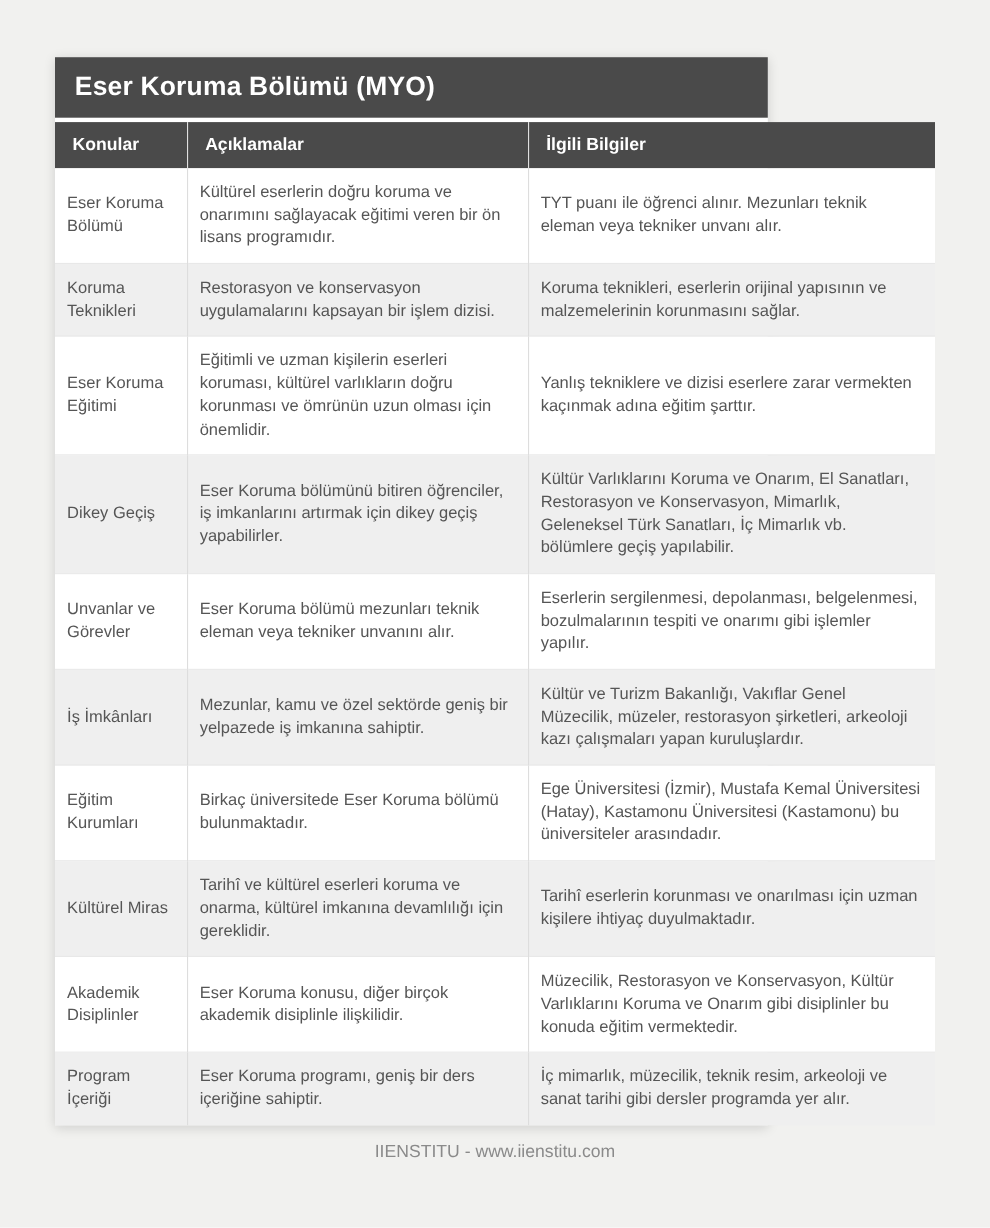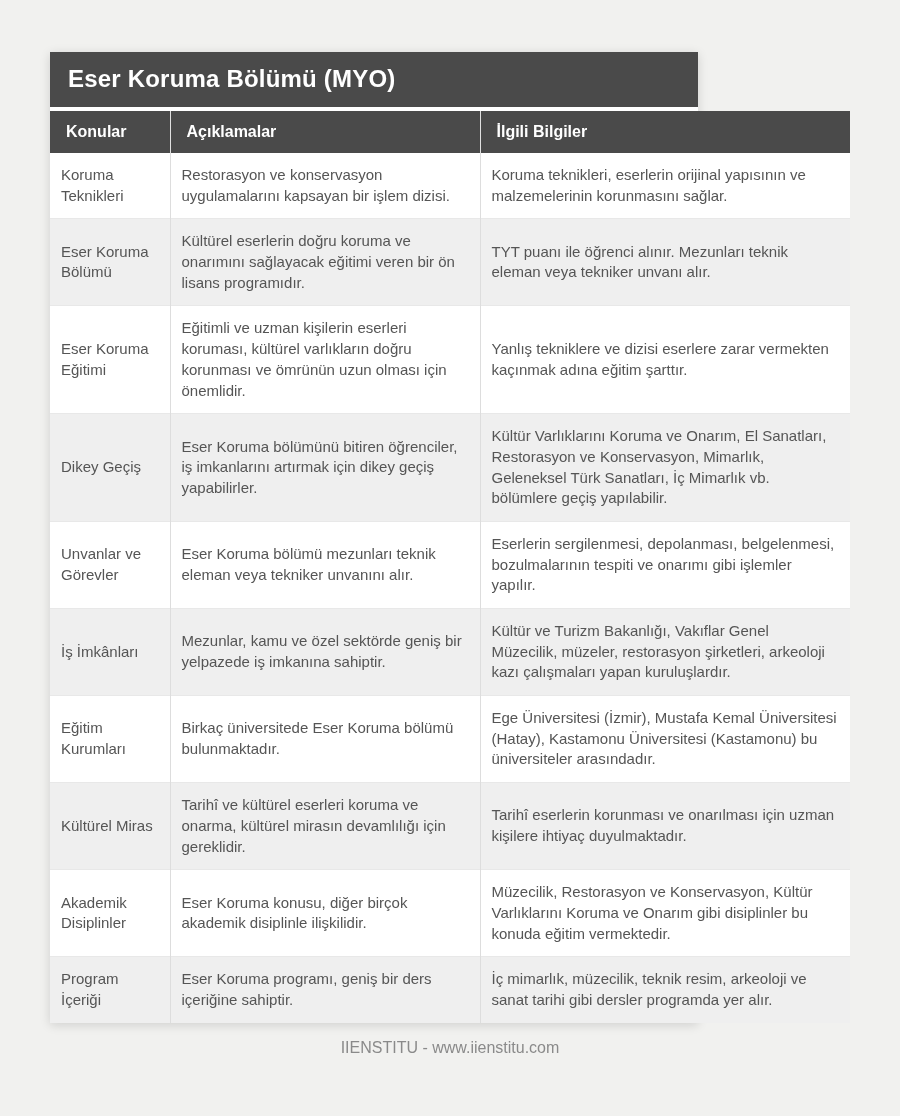--- a/index.html
+++ b/index.html
@@ -95,28 +95,28 @@
     </colgroup>
     <thead>
       <tr>
         <th>Konular</th>
         <th>Açıklamalar</th>
         <th>İlgili Bilgiler</th>
       </tr>
     </thead>
     <tbody>
       <tr>
+        <td>Eser Koruma Bölümü</td>
+        <td>Kültürel eserlerin doğru koruma ve onarımını sağlayacak eğitimi veren bir ön lisans programıdır.</td>
+        <td>TYT puanı ile öğrenci alınır. Mezunları teknik eleman veya tekniker unvanı alır.</td>
+      </tr>
+      <tr>
         <td>Koruma Teknikleri</td>
         <td>Restorasyon ve konservasyon uygulamalarını kapsayan bir işlem dizisi.</td>
         <td>Koruma teknikleri, eserlerin orijinal yapısının ve malzemelerinin korunmasını sağlar.</td>
-      </tr>
-      <tr>
-        <td>Eser Koruma Bölümü</td>
-        <td>Kültürel eserlerin doğru koruma ve onarımını sağlayacak eğitimi veren bir ön lisans programıdır.</td>
-        <td>TYT puanı ile öğrenci alınır. Mezunları teknik eleman veya tekniker unvanı alır.</td>
       </tr>
       <tr>
         <td>Eser Koruma Eğitimi</td>
         <td>Eğitimli ve uzman kişilerin eserleri koruması, kültürel varlıkların doğru korunması ve ömrünün uzun olması için önemlidir.</td>
         <td>Yanlış tekniklere ve dizisi eserlere zarar vermekten kaçınmak adına eğitim şarttır.</td>
       </tr>
       <tr>
         <td>Dikey Geçiş</td>
         <td>Eser Koruma bölümünü bitiren öğrenciler, iş imkanlarını artırmak için dikey geçiş yapabilirler.</td>
         <td>Kültür Varlıklarını Koruma ve Onarım, El Sanatları, Restorasyon ve Konservasyon, Mimarlık, Geleneksel Türk Sanatları, İç Mimarlık vb. bölümlere geçiş yapılabilir.</td>
@@ -131,21 +131,21 @@
         <td>Mezunlar, kamu ve özel sektörde geniş bir yelpazede iş imkanına sahiptir.</td>
         <td>Kültür ve Turizm Bakanlığı, Vakıflar Genel Müzecilik, müzeler, restorasyon şirketleri, arkeoloji kazı çalışmaları yapan kuruluşlardır.</td>
       </tr>
       <tr>
         <td>Eğitim Kurumları</td>
         <td>Birkaç üniversitede Eser Koruma bölümü bulunmaktadır.</td>
         <td>Ege Üniversitesi (İzmir), Mustafa Kemal Üniversitesi (Hatay), Kastamonu Üniversitesi (Kastamonu) bu üniversiteler arasındadır.</td>
       </tr>
       <tr>
         <td>Kültürel Miras</td>
-        <td>Tarihî ve kültürel eserleri koruma ve onarma, kültürel mirasın devamlılığı için gereklidir.</td>
+        <td>Tarihî ve kültürel eserleri koruma ve onarma, kültürel imkanına devamlılığı için gereklidir.</td>
         <td>Tarihî eserlerin korunması ve onarılması için uzman kişilere ihtiyaç duyulmaktadır.</td>
       </tr>
       <tr>
         <td>Akademik Disiplinler</td>
         <td>Eser Koruma konusu, diğer birçok akademik disiplinle ilişkilidir.</td>
         <td>Müzecilik, Restorasyon ve Konservasyon, Kültür Varlıklarını Koruma ve Onarım gibi disiplinler bu konuda eğitim vermektedir.</td>
       </tr>
       <tr>
         <td>Program İçeriği</td>
         <td>Eser Koruma programı, geniş bir ders içeriğine sahiptir.</td>

